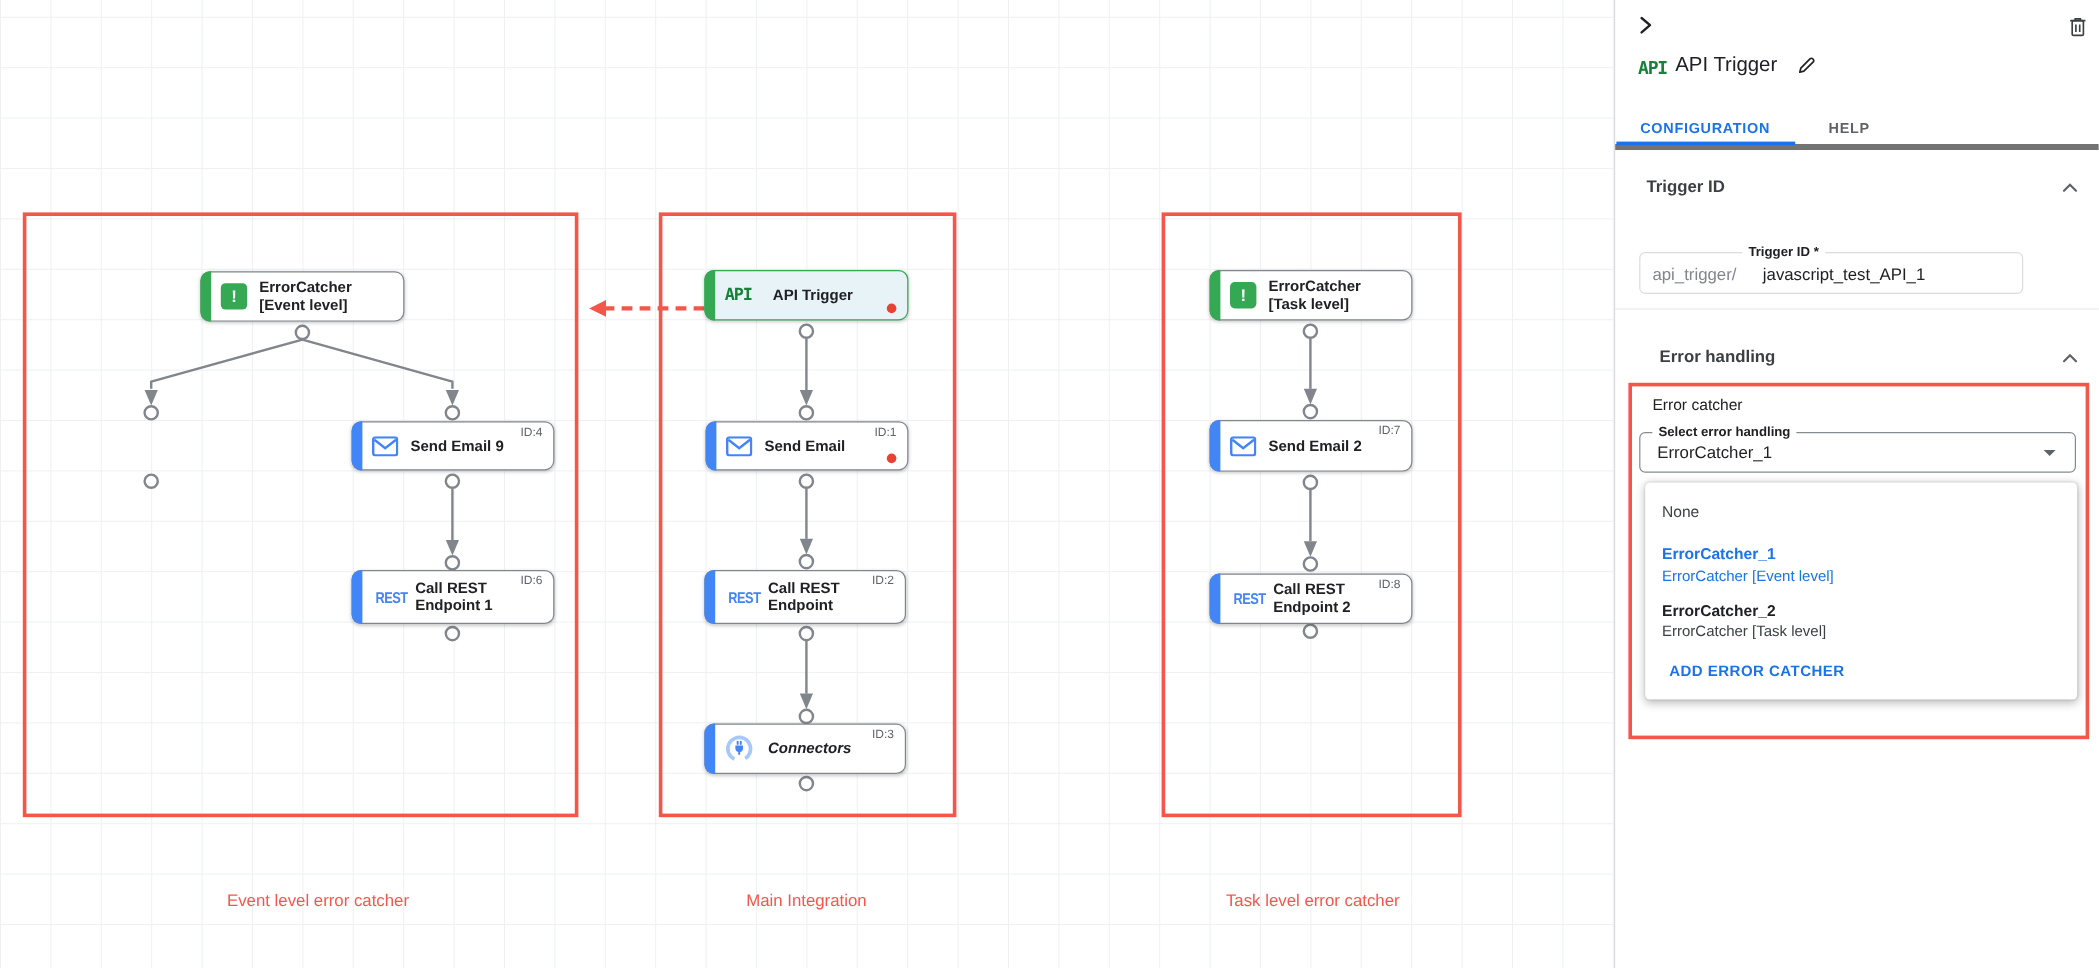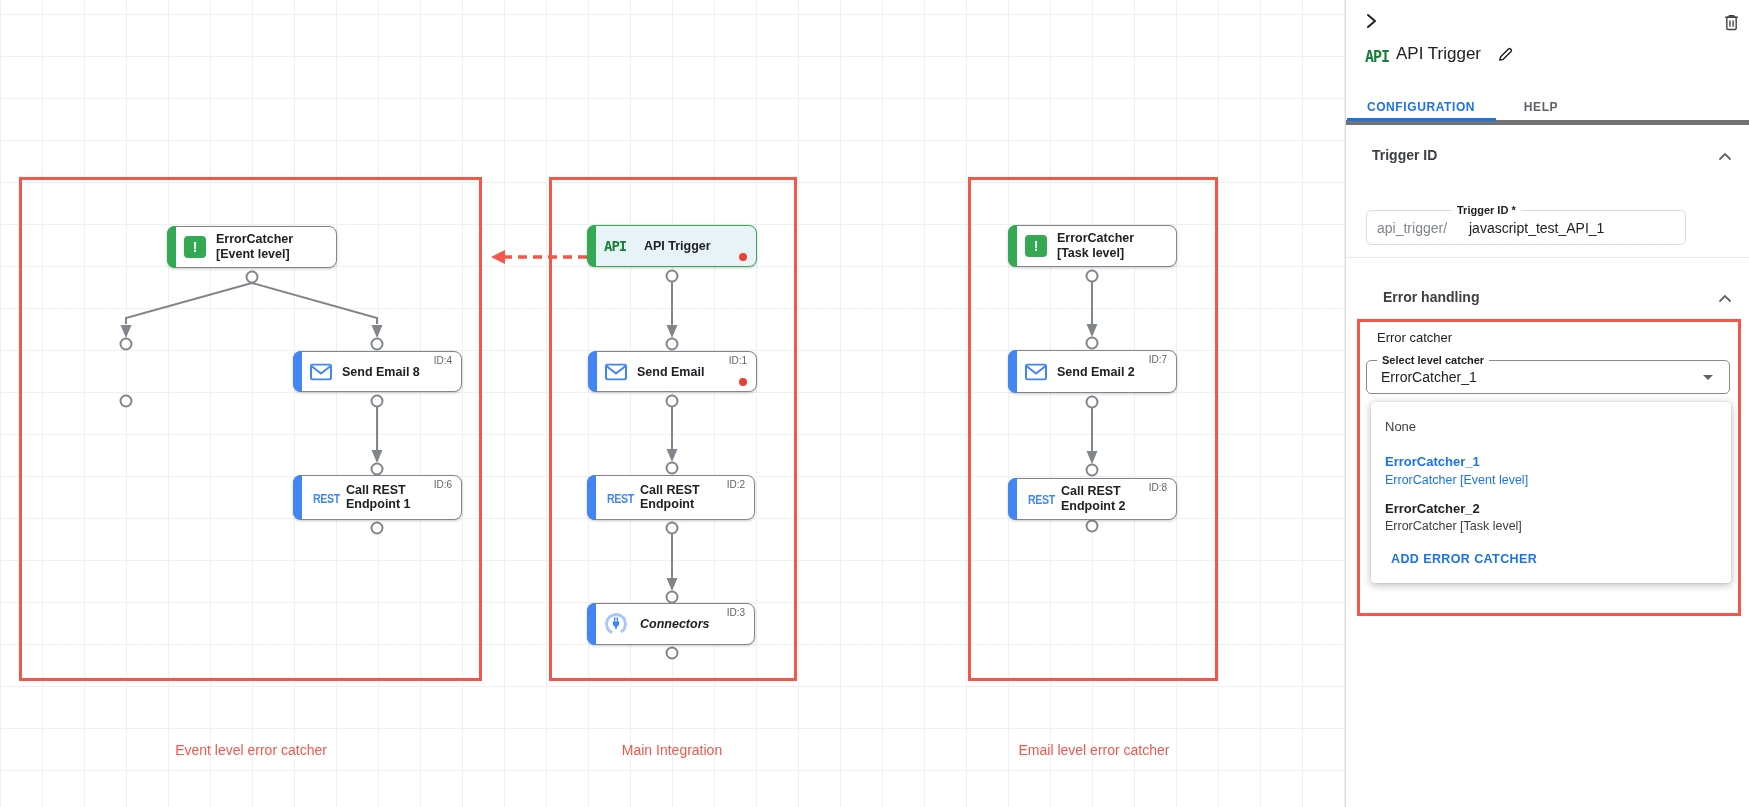--- a/index.html
+++ b/index.html
@@ -118,41 +118,41 @@
           <circle cx="1092" cy="402" r="5.5"></circle>
         <circle cx="1092" cy="470" r="5.5"></circle>
           <circle cx="1092" cy="526" r="5.5"></circle>
       </g>
     </svg>
 
     <div class="groupbox" style="left:19px; top:177px; width:463px; height:504px;"></div>
     <div class="groupbox" style="left:549px; top:177px; width:248px; height:504px;"></div>
     <div class="groupbox" style="left:968px; top:177px; width:250px; height:504px;"></div>
 
-    <div class="grouplabel" style="left:251px; top:742px;">Event level error catcher</div>
+    <div class="grouplabel" style="left:265px; top:742px;">Event level error catcher</div>
     <div class="grouplabel" style="left:672px; top:742px;">Main Integration</div>
-    <div class="grouplabel" style="left:1094px; top:742px;">Email level error catcher</div>
+    <div class="grouplabel" style="left:1094px; top:742px;">Task level error catcher</div>
 
     <div class="node" style="left:167px; top:226px; width:170px; height:42px;">
       <div class="bar green"></div>
       <div class="nicon">
           <div class="ec-badge">!</div>
         </div>
       <div class="title">ErrorCatcher
 [Event level]</div>
     </div>
     <div class="node" style="left:293px; top:351px; width:169px; height:41px;">
       <div class="bar"></div>
       <div class="nicon">
         <svg width="22" height="17" viewBox="0 0 22 17">
             <rect x="1" y="1" width="20" height="15" rx="2" fill="#fff" stroke="#4285f4" stroke-width="2"></rect>
             <path d="M2,3 L11,10 L20,3" fill="none" stroke="#4285f4" stroke-width="2"></path>
           </svg>
       </div>
-      <div class="title">Send Email 8</div>
+      <div class="title">Send Email 9</div>
       <div class="idtag">ID:4</div>
     </div>
     <div class="node" style="left:293px; top:475px; width:169px; height:45px;">
       <div class="bar"></div>
       <div class="nicon">
           <span class="rest-badge">REST</span>
         </div>
       <div class="title" style="left:52px;">Call REST
 Endpoint 1</div>
       <div class="idtag">ID:6</div>
@@ -276,21 +276,21 @@
 
     <div class="section-h" style="left:37px; top:289px;">Error handling</div>
     <svg class="chev-up" style="left:372px; top:293px;" viewBox="0 0 14 10">
         <polyline points="2,8 7,3 12,8" fill="none" stroke="#5f6368" stroke-width="1.8" stroke-linecap="round"></polyline>
       </svg>
 
     <div id="red-rect"></div>
     <div id="ec-label">Error catcher</div>
 
     <div class="mdc-field" style="left:20px; top:360px; width:364px; height:34px; border-color:#868b90;">
-      <span class="mdc-label" style="left:10px; font-weight:bold;">Select level catcher</span>
+      <span class="mdc-label" style="left:10px; font-weight:bold;">Select error handling</span>
       <span id="select-value">ErrorCatcher_1</span>
       <span id="select-caret"></span>
     </div>
 
     <div id="dropdown">
       <div class="dd-item" style="top:17px;">None</div>
       <div class="dd-item dd-title-blue" style="top:52px;">ErrorCatcher_1</div>
       <div class="dd-item dd-sub blue" style="top:71px;">ErrorCatcher [Event level]</div>
       <div class="dd-item dd-title-dark" style="top:99px;">ErrorCatcher_2</div>
       <div class="dd-item dd-sub gray" style="top:117px;">ErrorCatcher [Task level]</div>

